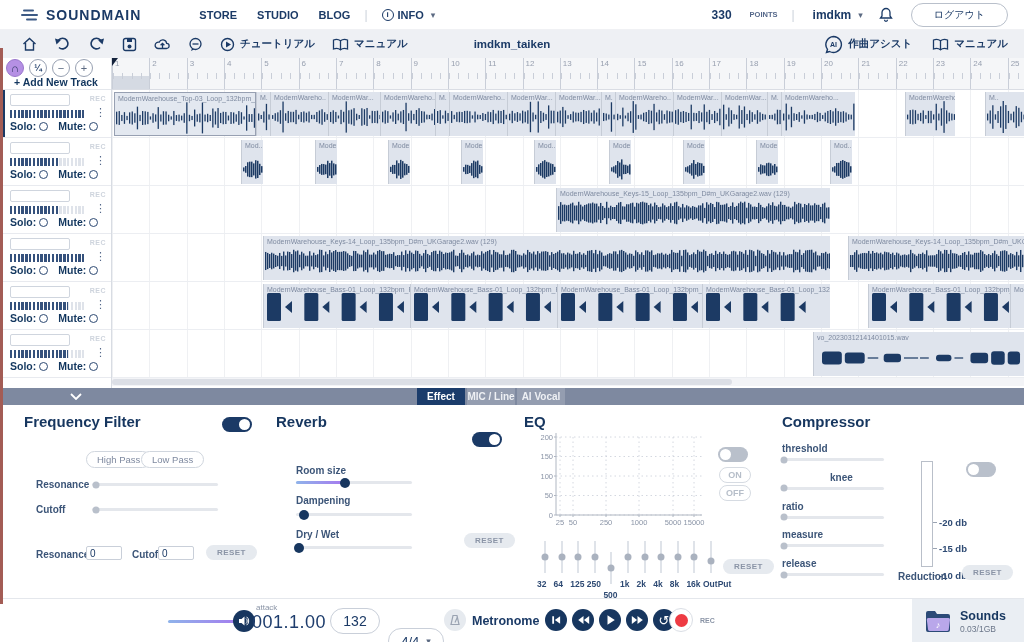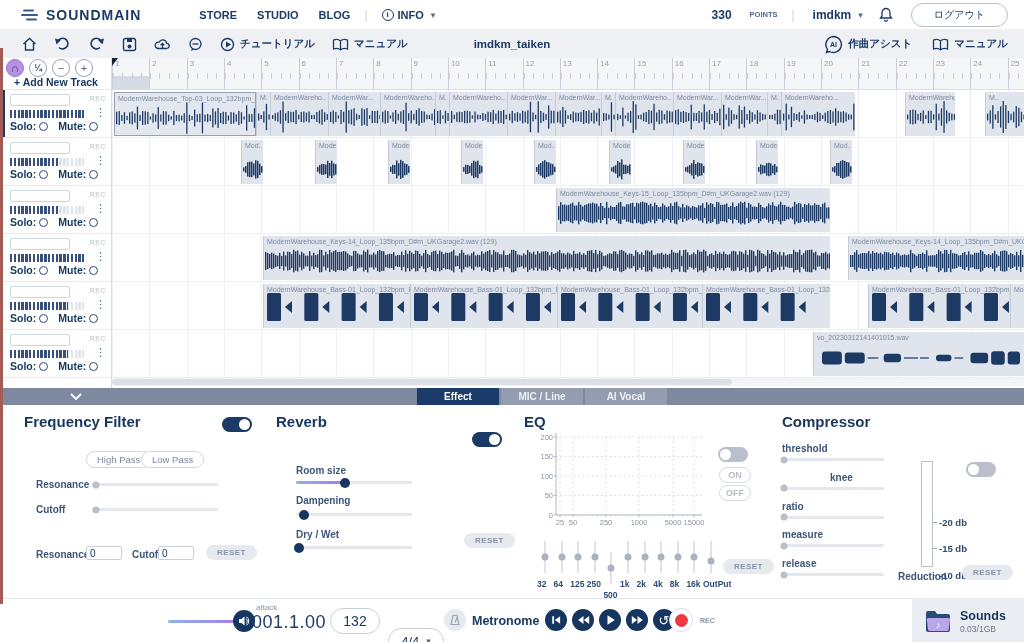--- a/index.html
+++ b/index.html
@@ -68,21 +68,21 @@
   .clip.sel{border:1px solid #97a0b2;background:#e3e8f0;}
   .clip-label{position:absolute;top:2px;left:3px;font-size:7px;color:#7e8aa0;white-space:nowrap;}
   .clip svg{position:absolute;left:0;}
   .hscroll{position:absolute;left:0;right:0;top:320px;height:8px;background:#f3f4f7;}
   .hthumb{position:absolute;top:1px;left:0;height:6px;width:68%;background:#dcdfe6;border-radius:3px;cursor:pointer;}
 
   
   .tabbar{position:absolute;top:388px;left:0;right:0;height:17px;background:#7e89a0;display:flex;align-items:center;}
   .collapse{margin-left:70px;cursor:pointer;display:flex;align-items:center;}
   .tabs{position:absolute;left:417px;top:0;bottom:0;display:flex;}
-  .tab{width:82px;display:flex;align-items:center;justify-content:center;font-size:10px;font-weight:bold;color:#eef0f4;background:#949db0;margin-right:2px;cursor:pointer;}
+  .tab{width:48px;display:flex;align-items:center;justify-content:center;font-size:10px;font-weight:bold;color:#eef0f4;background:#949db0;margin-right:2px;cursor:pointer;}
   .tab.active{background:#1b3c6b;color:#fff;}
 
   
   .effects{position:absolute;top:405px;left:0;width:1024px;height:193px;background:#fff;}
   .abs{position:absolute;}
   .sec-title{font-size:15px;font-weight:bold;color:#16365f;}
   .toggle{width:30px;height:15px;border-radius:8px;position:relative;cursor:pointer;}
   .toggle.on{background:#1b3a66;}
   .toggle.off{background:#b9c0cb;}
   .toggle .knob{position:absolute;top:2px;width:11px;height:11px;border-radius:50%;background:#fff;}

